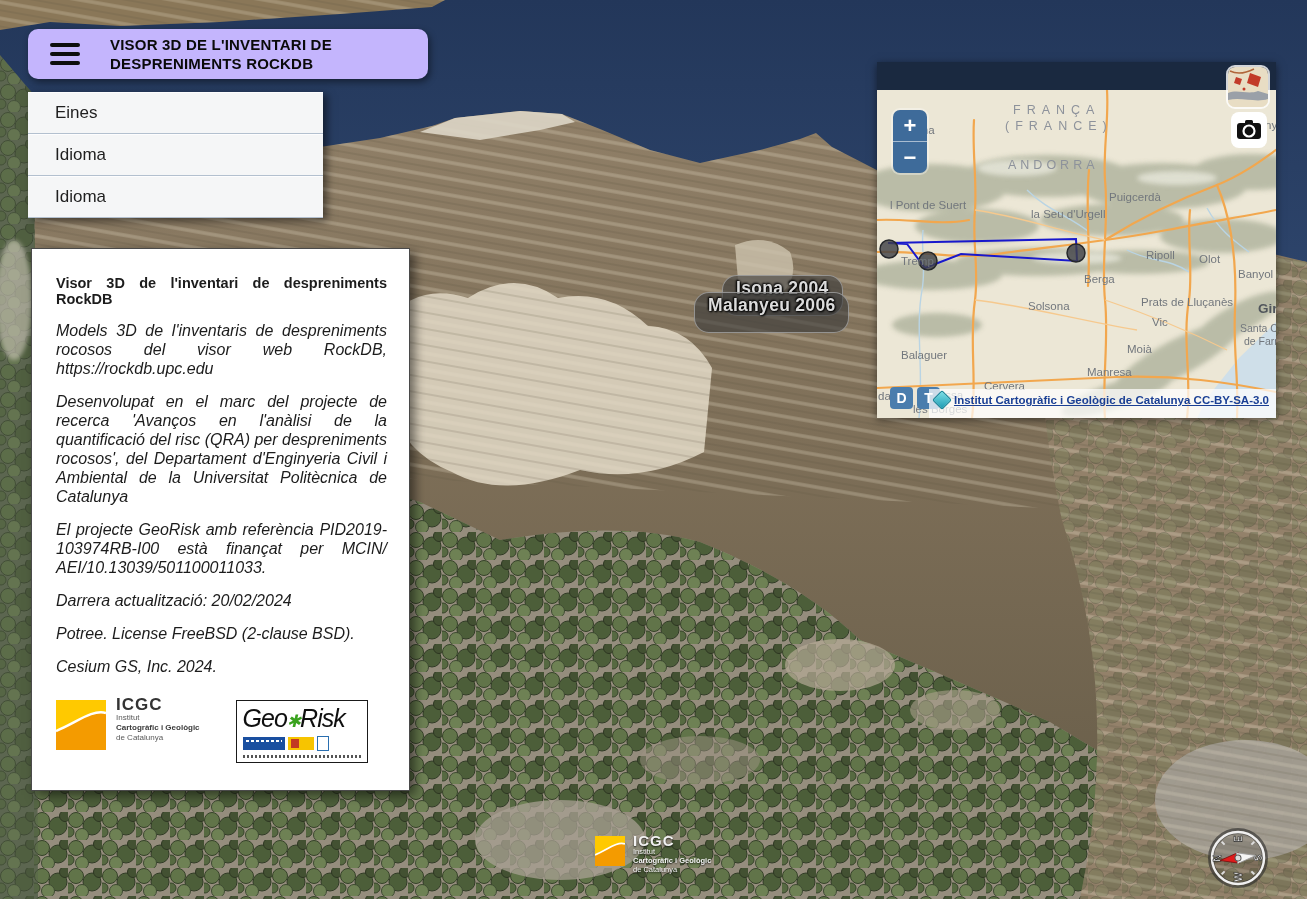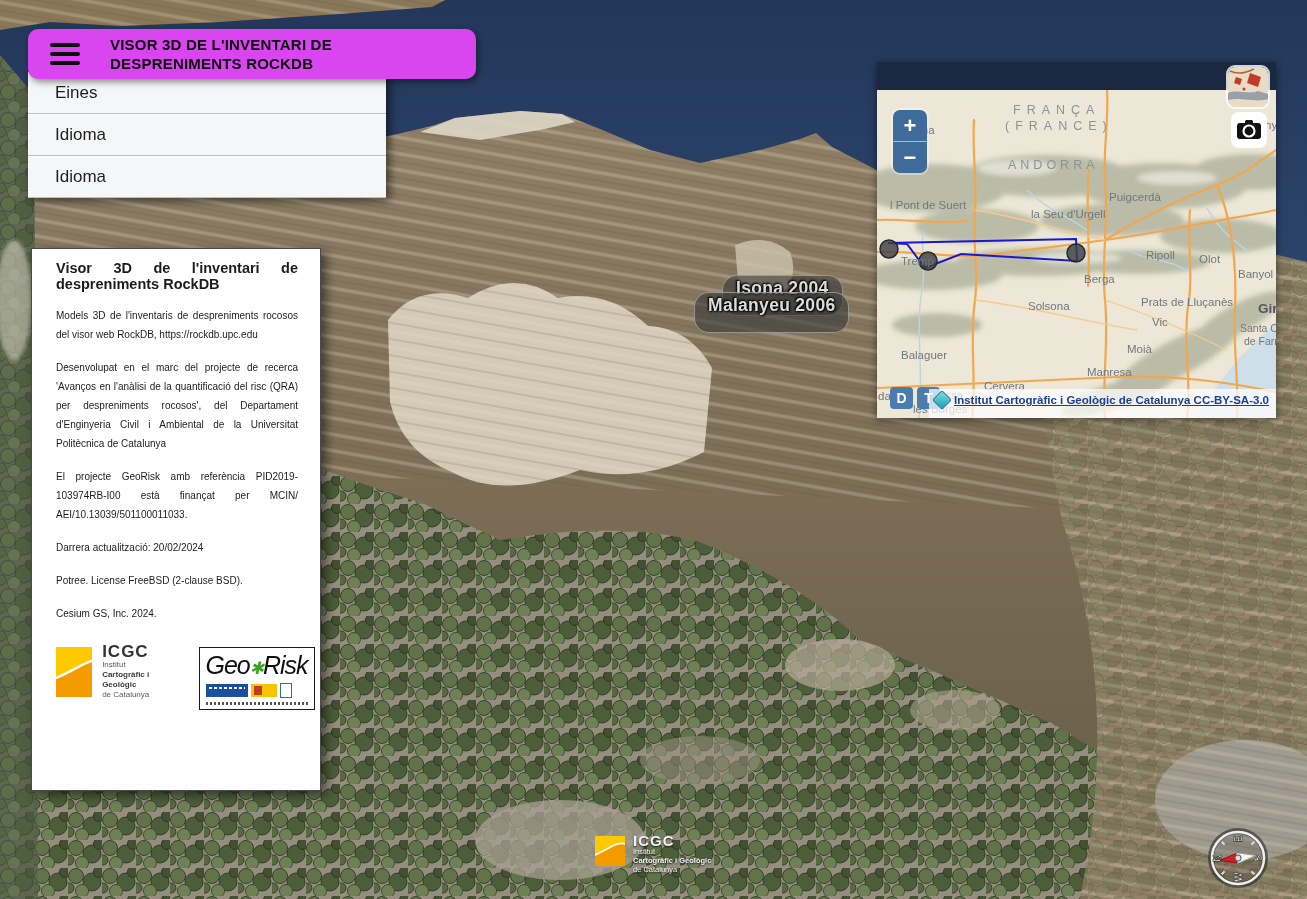--- a/index.html
+++ b/index.html
@@ -7,42 +7,42 @@
        font-family:"Liberation Sans",sans-serif;-webkit-font-smoothing:antialiased;}
   #scene-svg{position:absolute;left:0;top:0;z-index:0;}
 
   
   .scene-label{position:absolute;z-index:3;padding:2px 13px 16px;border-radius:15px;
     background:rgba(58,58,58,.62);border:1px solid rgba(170,170,170,.75);
     color:#dcdcdc;font-size:17.5px;font-weight:bold;letter-spacing:.3px;
     text-shadow:-1px -1px 2px #000,1px 1px 2px #000,0 0 3px #000;cursor:pointer;}
 
   
-  #header-bar{position:absolute;left:28px;top:29px;width:448px;height:50px;z-index:12;
-    background:#d946ef;border-radius:10px;box-shadow:2px 3px 7px rgba(0,0,0,.45);
+  #header-bar{position:absolute;left:28px;top:29px;width:400px;height:50px;z-index:12;
+    background:#c4b5fd;border-radius:10px;box-shadow:2px 3px 7px rgba(0,0,0,.45);
     display:flex;align-items:center;}
   #hamburger{width:30px;height:22px;margin-left:22px;display:flex;flex-direction:column;
     justify-content:space-between;cursor:pointer;}
   #hamburger span{display:block;height:4px;background:#0d0d0d;border-radius:2px;}
   #header-title{margin-left:30px;font-size:15px;font-weight:bold;color:#0a0a0a;
     line-height:19px;letter-spacing:.2px;}
 
   
-  #menu{position:absolute;left:28px;top:72px;width:358px;z-index:11;
+  #menu{position:absolute;left:28px;top:92px;width:295px;z-index:11;
     box-shadow:4px 3px 8px rgba(0,0,0,.5);}
   .menu-item{height:40px;background:#f5f6f7;border-top:1px solid #fdfdfe;
     border-bottom:1px solid #b3c0cf;display:flex;align-items:center;
     padding-left:27px;font-size:17px;color:#1f1f1f;cursor:pointer;}
 
   
-  #info-panel{position:absolute;left:31px;top:248px;width:290px;height:543px;z-index:10;
+  #info-panel{position:absolute;left:31px;top:248px;width:379px;height:543px;z-index:10;
     background:#fff;border:1px solid #4a4a4a;box-shadow:5px 4px 10px rgba(0,0,0,.5);
-    box-sizing:border-box;padding:11px 22px 16px 24px;color:#1c1c1c;}
+    box-sizing:border-box;padding:26px 22px 16px 24px;color:#1c1c1c;}
   #info-panel h1{font-size:14.5px;margin:0 0 4px;text-align:justify;}
-  #info-panel p{font-size:10px;line-height:19px;margin:14px 0 0;text-align:justify;}
+  #info-panel p{font-size:16px;line-height:19px;margin:14px 0 0;text-align:justify;font-style:italic;}
   #logo-row{display:flex;align-items:flex-start;margin-top:24px;gap:36px;}
   #icgc-logo-panel{display:flex;gap:10px;}
   .icgc-text{color:#3c3c3c;line-height:10px;}
   .icgc-text .big{font-size:17px;font-weight:bold;letter-spacing:1px;color:#333;}
   .icgc-text .sm{font-size:8px;color:#5a5a5a;}
   .icgc-text .smb{font-size:8px;font-weight:bold;color:#3c3c3c;}
   #georisk-logo{border:1px solid #1a1a1a;background:#fff;width:118px;padding:3px 6px 4px;}
   #georisk-word{font-size:25px;font-weight:400;font-style:italic;color:#0f0f0f;
      letter-spacing:-1px;white-space:nowrap;}
   #georisk-word .dot{color:#3aa21e;font-size:17px;}

